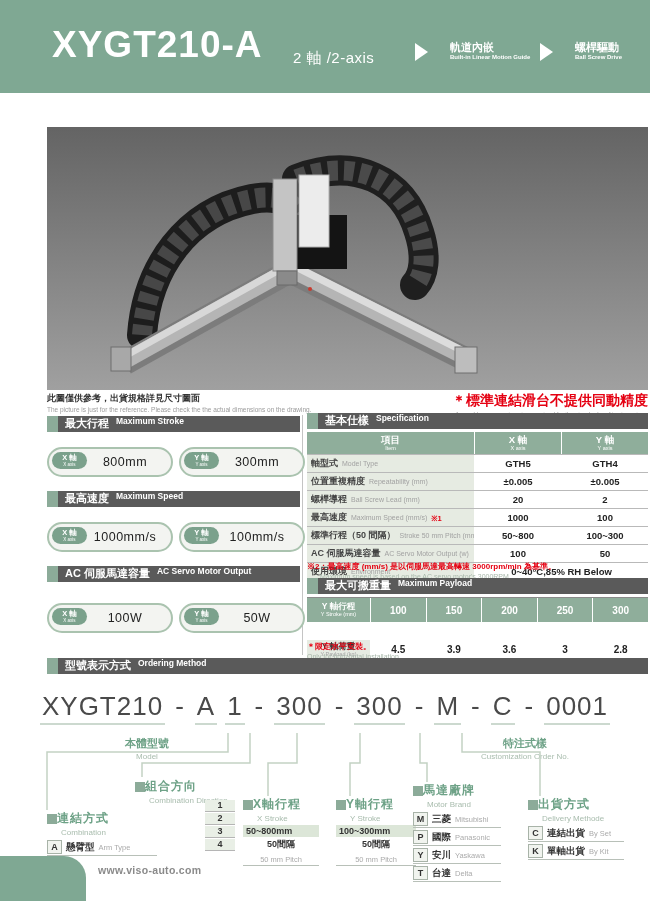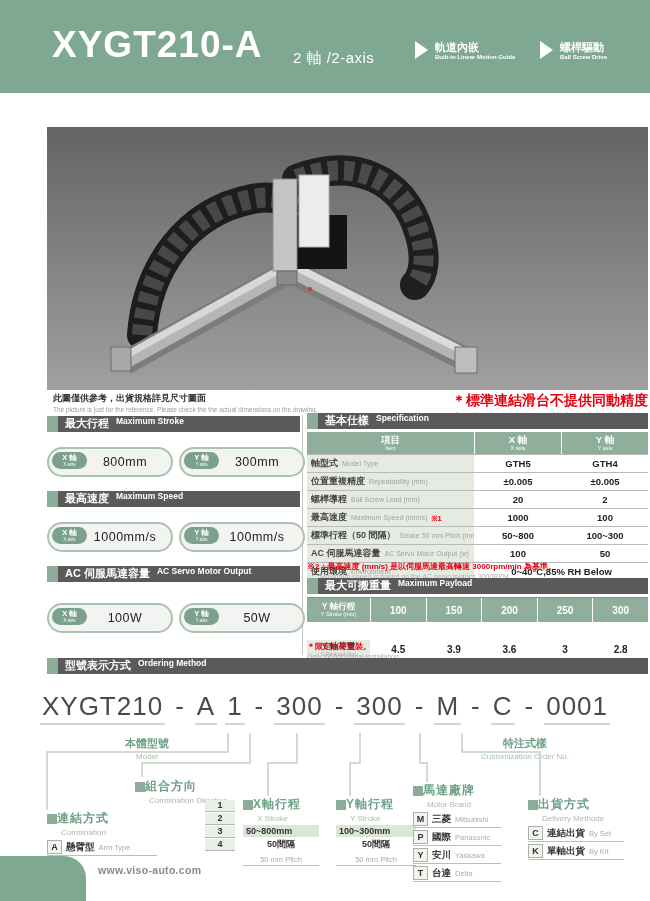--- a/index.html
+++ b/index.html
@@ -3,31 +3,31 @@
 <meta charset="utf-8">
 <style>
   html,body{margin:0;padding:0;}
   body{width:650px;height:901px;position:relative;background:#ffffff;
        font-family:"Liberation Sans",sans-serif;overflow:hidden;color:#333;}
 
   
   .hdr{position:absolute;left:0;top:0;width:650px;height:93px;background:#7fa893;}
   .hdr-title{position:absolute;left:52px;top:24px;font-size:37px;font-weight:bold;color:#fff;letter-spacing:1px;}
   .hdr-sub{position:absolute;left:293px;top:49px;font-size:15px;color:#fff;letter-spacing:.5px;}
-  .feature{position:absolute;top:41px;display:flex;align-items:flex-start;gap:7px;color:#fff;}
+  .feature{position:absolute;top:41px;display:flex;align-items:flex-end;gap:22px;color:#fff;}
   .feature.f1{left:415px;} .feature.f2{left:540px;}
   .tri{width:0;height:0;border-top:9px solid transparent;border-bottom:9px solid transparent;border-left:13px solid #fff;}
   .f-zh{font-size:11px;font-weight:bold;line-height:12px;}
   .f-en{font-size:6px;font-weight:bold;line-height:8px;}
 
   
   .img-area{position:absolute;left:47px;top:127px;width:601px;height:263px;}
 
   
-  .ref-note{position:absolute;left:53px;top:392px;}
+  .ref-note{position:absolute;left:47px;top:392px;}
   .ref-zh{font-size:9px;font-weight:bold;color:#333;}
   .ref-en{font-size:6.5px;color:#9b9b9b;margin-top:1px;}
   .warn-note{position:absolute;right:2px;top:392px;text-align:right;}
   .warn-zh{font-size:14px;font-weight:bold;color:#e50012;}
   .warn-en{font-size:6px;color:#9b9b9b;margin-top:1px;}
 
   
   .sbar{position:absolute;height:16px;background:#5a5a5a;display:flex;align-items:flex-start;gap:7px;}
   .sbar .sq{width:11px;height:16px;background:#8cab99;flex:0 0 auto;}
   .sbar .zh{font-size:11px;font-weight:bold;color:#fff;}

